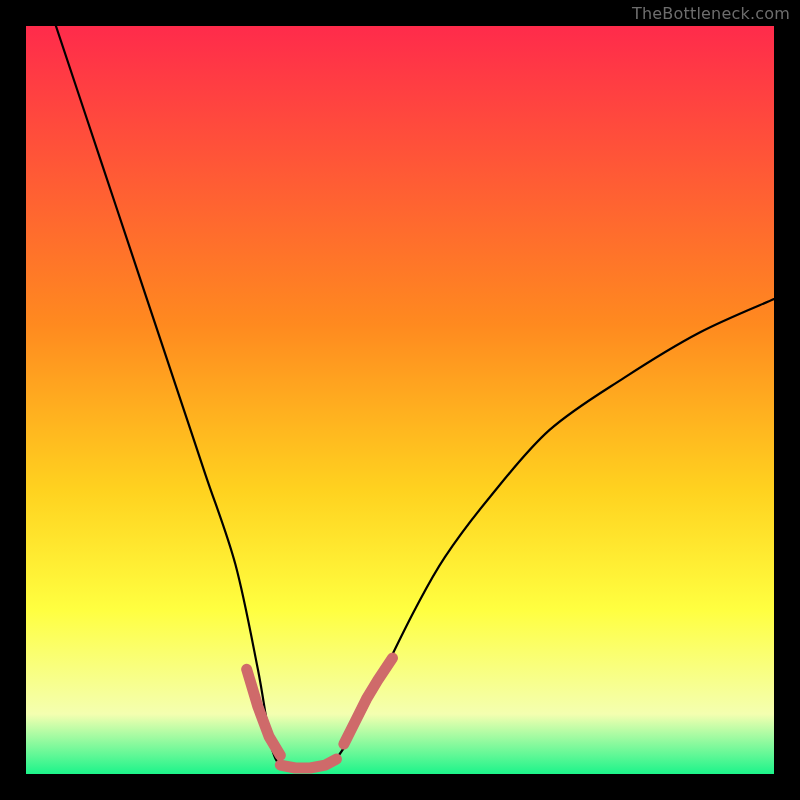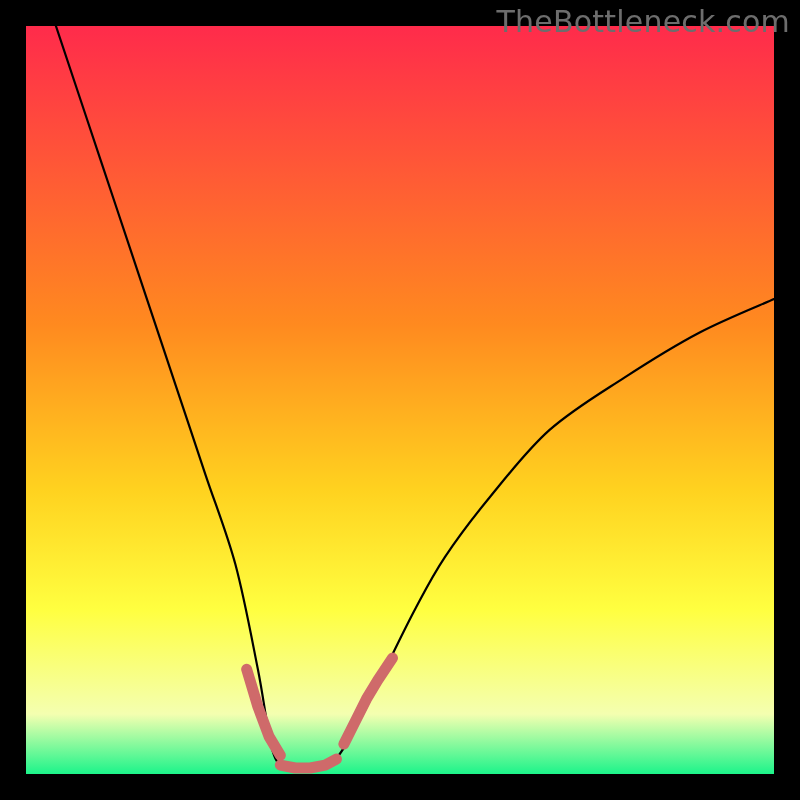--- a/index.html
+++ b/index.html
@@ -24,21 +24,21 @@
     left: 26px;
     top: 26px;
     width: 748px;
     height: 748px;
   }
   .watermark {
     position: absolute;
     top: 4px;
     right: 10px;
     color: #6d6d6d;
-    font-size: 30px;
+    font-size: 16px;
     letter-spacing: 0.2px;
     font-weight: 400;
   }
   svg { display: block; }
 </style>
 </head>
 <body>
 
 <div class="frame">
 

